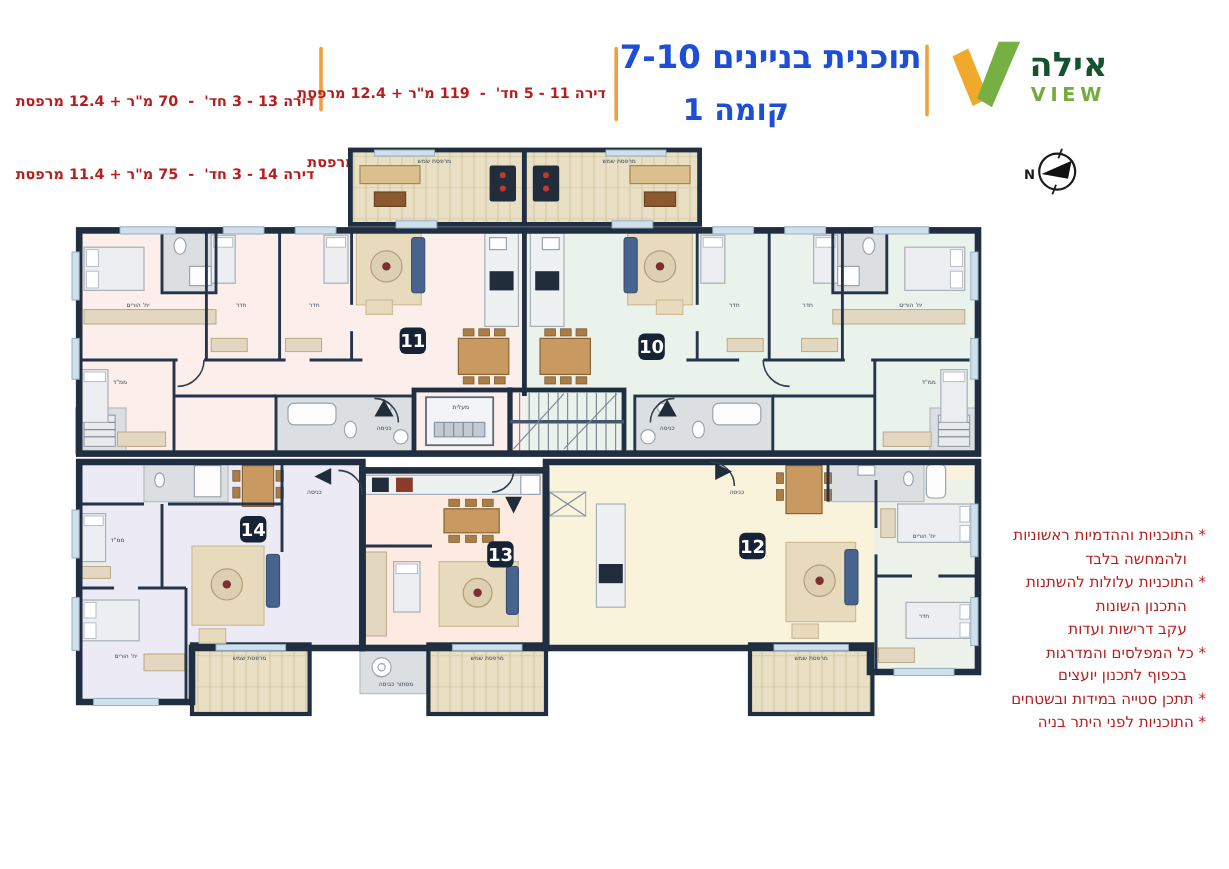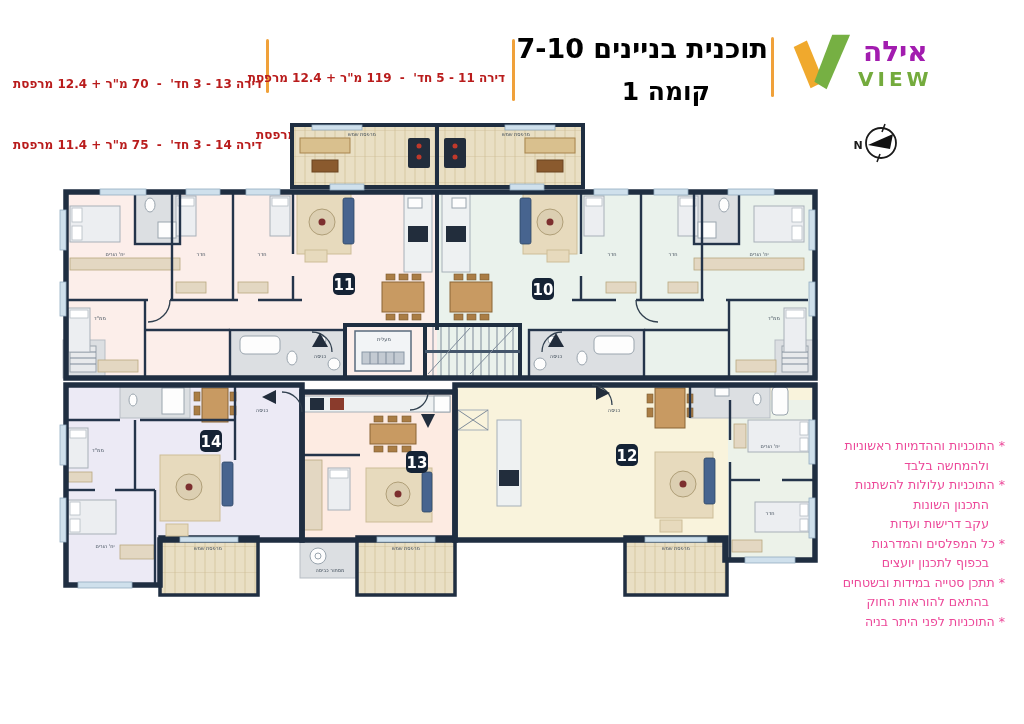--- a/index.html
+++ b/index.html
@@ -1,29 +1,29 @@
 <!DOCTYPE html>
 <html lang="he"><head>
 <meta charset="utf-8">
 <style>
   html,body{margin:0;padding:0;background:#fff;}
   .page{position:relative;width:1024px;height:724px;background:#ffffff;overflow:hidden;
         font-family:"DejaVu Sans","Liberation Sans",sans-serif;direction:rtl;}
   .logo{position:absolute;left:789px;top:33px;display:flex;flex-direction:row-reverse;align-items:center;gap:7px;direction:ltr;}
   .logo-texts{display:flex;flex-direction:column;align-items:center;}
-  .logo-he{font-size:28px;font-weight:bold;color:#a21caf;line-height:1;}
-  .logo-en{font-size:20px;font-weight:bold;color:#74ab3d;letter-spacing:4px;line-height:1;margin-top:3px;}
+  .logo-he{font-size:28px;font-weight:bold;color:#14532d;line-height:1;}
+  .logo-en{font-size:16px;font-weight:bold;color:#74ab3d;letter-spacing:4px;line-height:1;margin-top:3px;}
   .sep{position:absolute;width:3px;background:#f0a13a;border-radius:2px;}
-  .title-block{position:absolute;right:256px;top:33px;text-align:right;color:#000000;}
+  .title-block{position:absolute;right:256px;top:33px;text-align:center;color:#1d4ed8;}
   .title-l1{font-size:27px;font-weight:bold;line-height:1.15;}
   .title-l2{font-size:25px;font-weight:bold;line-height:1.15;margin-top:14px;padding-left:0;padding-right:58px;}
   .aptlist{position:absolute;color:#b91c1c;font-weight:bold;font-size:12px;text-align:right;white-space:pre;}
   .aptlist .ln{height:29px;line-height:29px;}
   .aptlist2 .ln{height:33px;line-height:33px;}
-  .notes{position:absolute;right:19px;top:436px;width:200px;text-align:right;color:#ec4899;
+  .notes{position:absolute;right:19px;top:436px;width:200px;text-align:right;color:#b91c1c;
          font-size:12.5px;line-height:19.5px;font-weight:normal;}
   .notes .cont{padding-right:16px;}
   svg.plan{position:absolute;left:0;top:0;}
   .wall-outer{fill:none;stroke:#1f2e41;stroke-width:5.5;}
   .wall-mid{stroke:#1f2e41;stroke-width:4;fill:none;}
   .wall-in{stroke:#24344a;stroke-width:2.4;fill:none;}
   .gray{fill:#dcdfe2;stroke:#b7bdc4;stroke-width:1;}
   .win{fill:#cfe0ec;stroke:#93adc0;stroke-width:0.8;}
   .bed{fill:#eceef1;stroke:#a8b0b8;stroke-width:1;}
   .pillow{fill:#ffffff;stroke:#b5bcc4;stroke-width:0.8;}
@@ -79,21 +79,20 @@
 
   <div class="notes">
     <div>* התוכניות וההדמיות ראשוניות</div>
     <div class="cont">ולהמחשה בלבד</div>
     <div>* התוכניות עלולות להשתנות</div>
     <div class="cont">התכנון השונות</div>
     <div class="cont">עקב דרישות ועדות</div>
     <div>* כל המפלסים והמדרגות</div>
     <div class="cont">בכפוף לתכנון יועצים</div>
     <div>* תתכן סטייה במידות ובשטחים</div>
-    <div class="cont">בהתאם להוראות החוק</div>
     <div>* התוכניות לפני היתר בניה</div>
   </div>
 
   <svg class="plan" width="1024" height="724" viewBox="0 0 1024 724">
     <defs>
       <pattern id="wood" width="10" height="26" patternUnits="userSpaceOnUse">
         <rect width="10" height="26" fill="#e9dfc4"></rect>
         <line x1="5" y1="0" x2="5" y2="26" stroke="#d8c9a2" stroke-width="1"></line>
         <line x1="0" y1="0" x2="10" y2="0" stroke="#cdbd96" stroke-width="0.8"></line>
       </pattern>

